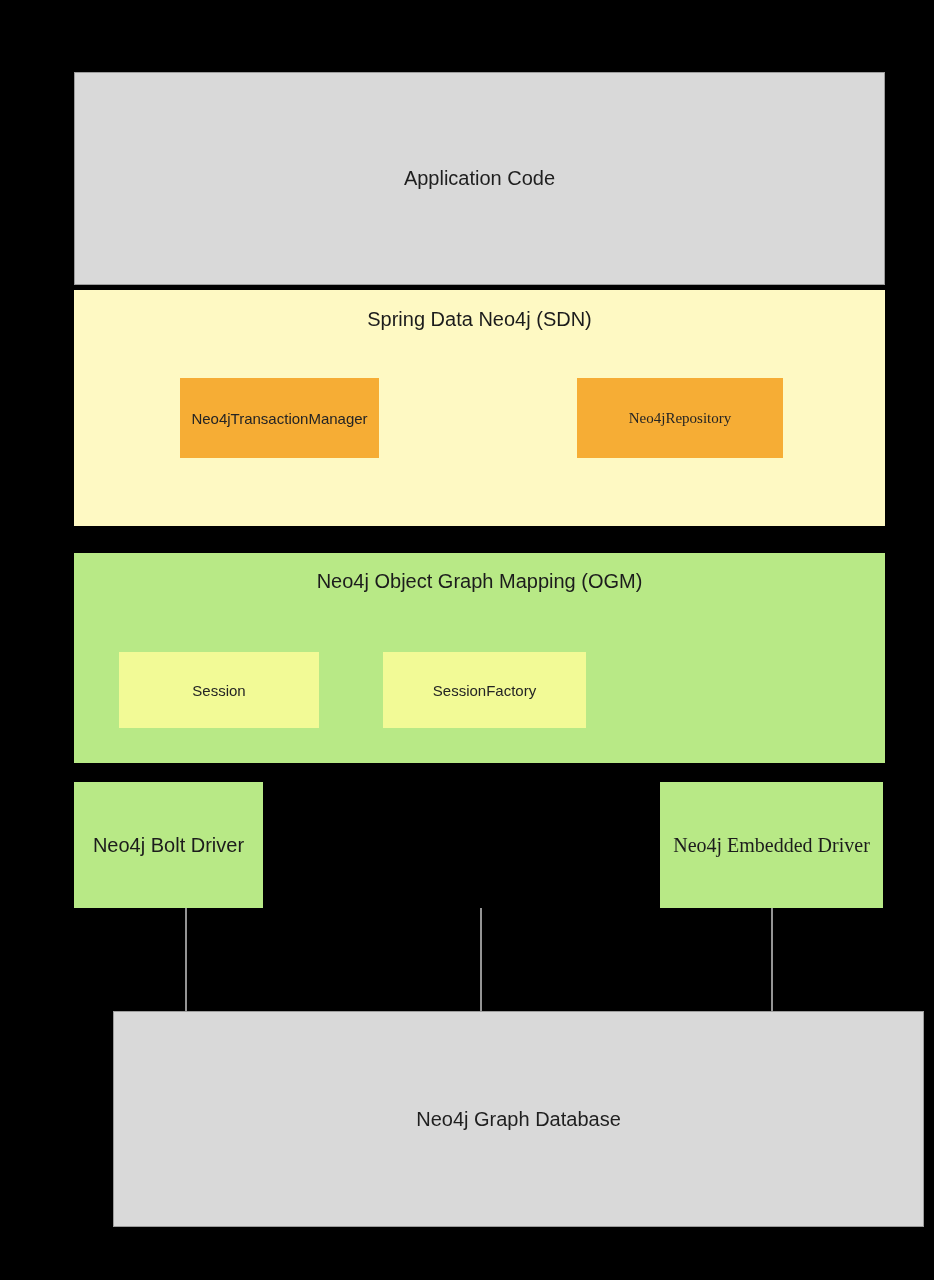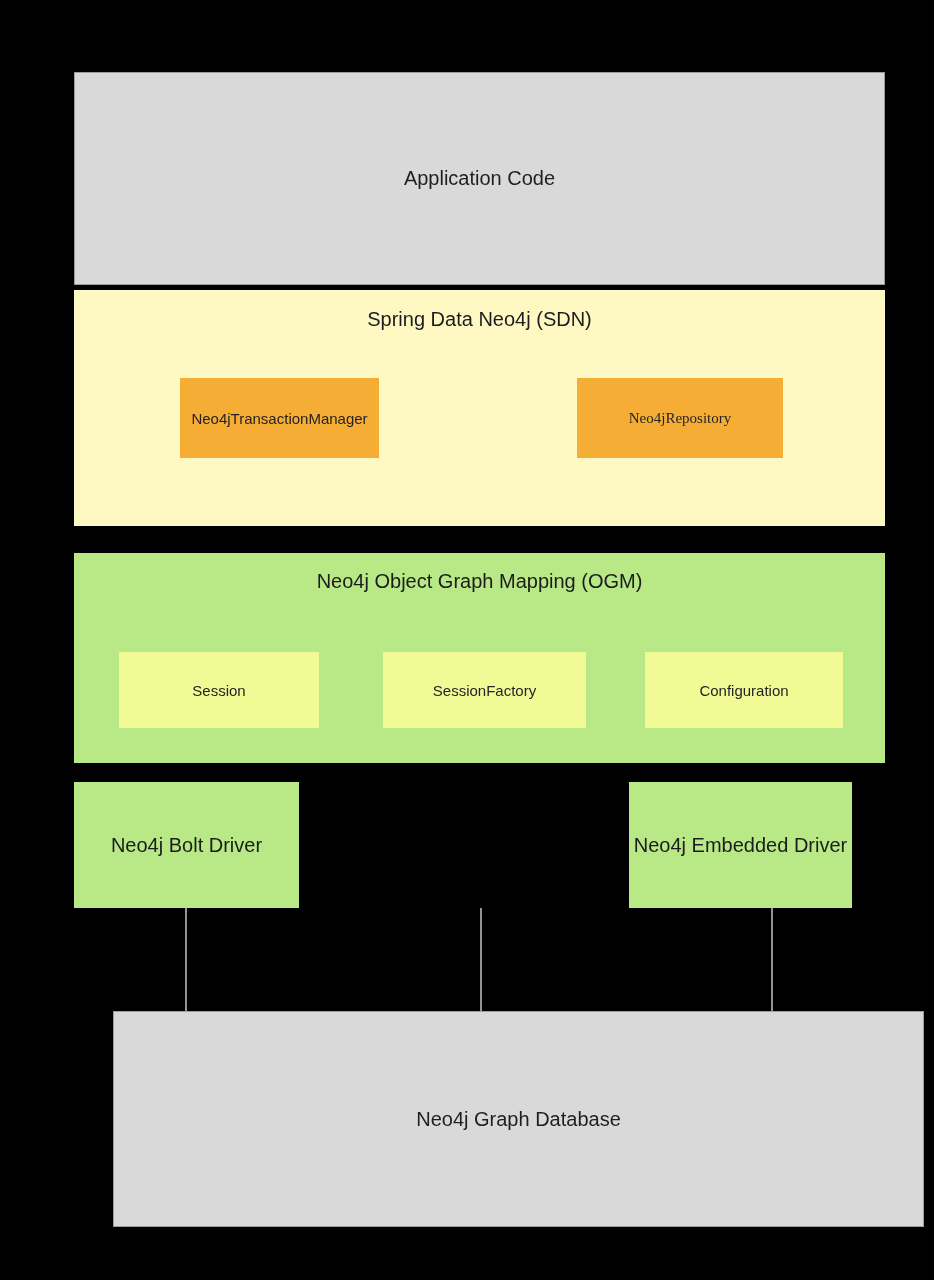--- a/index.html
+++ b/index.html
@@ -82,23 +82,23 @@
   .ogm-inner-3 { left: 571px; width: 198px; }
 
   
   .driver-box {
     top: 782px;
     height: 126px;
     background: #b8e986;
     font-size: 20px;
     color: #1c1c1c;
   }
-  .driver-1 { left: 74px;  width: 225px; }
+  .driver-1 { left: 74px;  width: 189px; }
   .driver-2 { left: 369px; width: 224px; }
-  .driver-3 { left: 629px; width: 223px; }
+  .driver-3 { left: 660px; width: 223px; font-family: Liberation Serif, serif; }
 
   
   .connector {
     position: absolute;
     top: 908px;
     height: 103px;
     width: 2px;
     background: #949494;
   }
   .connector-1 { left: 185px; }
@@ -125,23 +125,20 @@
   </div>
 
   <div class="box ogm-box">
     <div class="layer-title">Neo4j Object Graph Mapping (OGM)</div>
     <div class="ogm-inner ogm-inner-1">
       <span>Session</span>
     </div>
     <div class="ogm-inner ogm-inner-2">
       <span>SessionFactory</span>
     </div>
-    <div class="ogm-inner ogm-inner-3">
-      <span>Configuration</span>
-    </div>
   </div>
 
   <div class="box driver-box driver-1">
     <span>Neo4j Bolt Driver</span>
   </div>
   <div class="box driver-box driver-3">
     <span>Neo4j Embedded Driver</span>
   </div>
 
   <div class="connector connector-1"></div>

